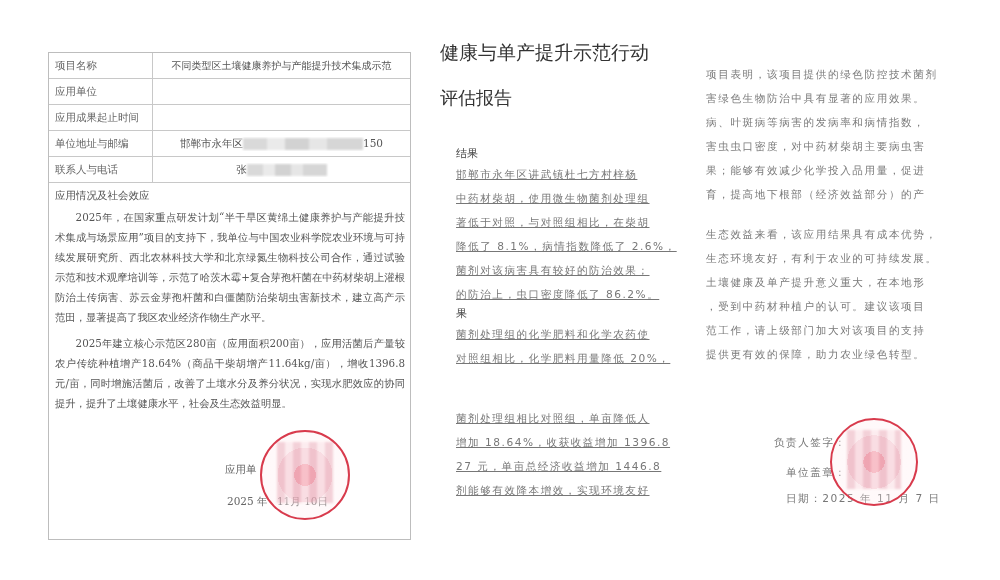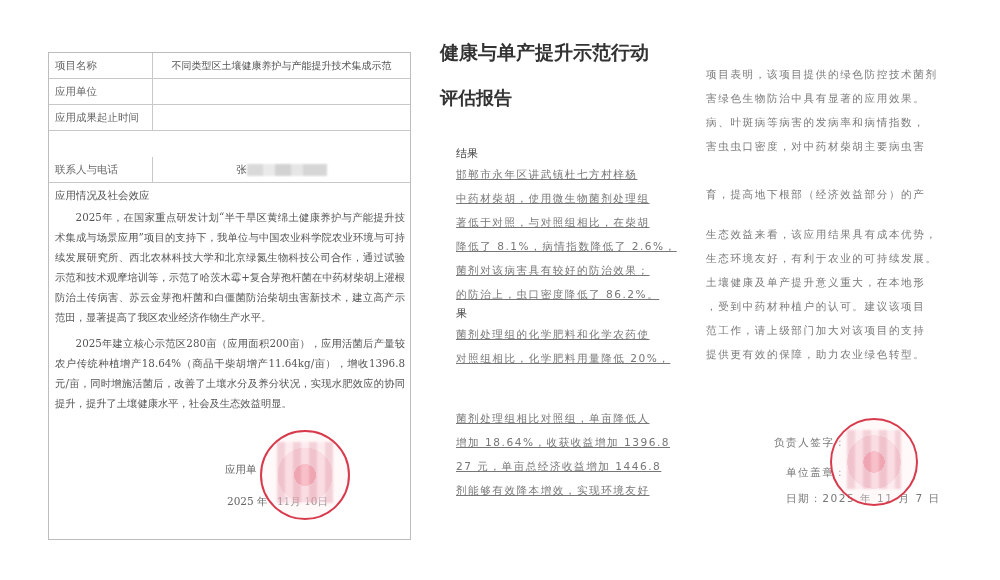--- a/index.html
+++ b/index.html
@@ -41,21 +41,21 @@
       background: radial-gradient(circle, rgba(240,100,120,0.55) 0 18%, rgba(245,190,200,0.5) 18% 45%, rgba(255,235,238,0.3) 45% 100%);
     }
     .stamp::after {
       content: ""; position: absolute; left: 18%; top: 12%; width: 64%; height: 70%;
       background: repeating-linear-gradient(90deg, rgba(230,160,175,0.45) 0 8px, rgba(250,220,226,0.45) 8px 16px);
       filter: blur(1px);
     }
     
     #report { left: 430px; top: 0; width: 240px; height: 580px; }
     #report .h1 {
-      position: absolute; left: 10px; font-family: "DejaVu Serif", serif; font-weight: bold;
+      position: absolute; left: 10px; font-family: "DejaVu Serif", serif; font-weight: normal;
       color: #333; font-size: 19px; white-space: nowrap;
     }
     #report .sub { position: absolute; left: 26px; font-size: 11px; color: #444; }
     #report .line {
       position: absolute; left: 26px; font-size: 10.6px; color: #777; letter-spacing: 1.5px; white-space: nowrap;
       font-family: "DejaVu Sans", sans-serif;
       text-decoration: underline;
     }
     
     #conclusion { left: 670px; top: 0; width: 330px; height: 580px; }
@@ -75,20 +75,27 @@
       <span class="div"></span>
       <span class="v" style="font-size:10px">不同类型区土壤健康养护与产能提升技术集成示范</span>
     </div>
     <div class="row" style="top:26px">
       <span class="k">应用单位</span>
       <span class="div"></span>
     </div>
     <div class="row" style="top:52px">
       <span class="k">应用成果起止时间</span>
       <span class="div"></span>
+    </div>
+    <div class="row" style="top:78px">
+      <span class="k">单位地址与邮编</span>
+      <span class="div"></span>
+      <span class="v">
+        <span>邯郸市永年区</span><span class="blur" style="width:120px"></span><span>150</span>
+      </span>
     </div>
     <div class="row" style="top:104px">
       <span class="k">联系人与电话</span>
       <span class="div"></span>
       <span class="v">
         <span>张</span><span class="blur" style="width:80px"></span>
       </span>
     </div>
     <div class="sec-head">应用情况及社会效应</div>
     <div class="para" style="top:154px">2025年，在国家重点研发计划“半干旱区黄绵土健康养护与产能提升技术集成与场景应用”项目的支持下，我单位与中国农业科学院农业环境与可持续发展研究所、西北农林科技大学和北京绿氮生物科技公司合作，通过试验示范和技术观摩培训等，示范了哈茨木霉+复合芽孢杆菌在中药材柴胡上灌根防治土传病害、苏云金芽孢杆菌和白僵菌防治柴胡虫害新技术，建立高产示范田，显著提高了我区农业经济作物生产水平。</div>
@@ -121,20 +128,21 @@
   <div class="line" style="top:436px">增加 18.64%，收获收益增加 1396.8</div>
   <div class="line" style="top:460px">27 元，单亩总经济收益增加 1446.8</div>
   <div class="line" style="top:484px">剂能够有效降本增效，实现环境友好</div>
 </div>
 
 <div class="page" id="conclusion">
   <div class="line" style="top:68px">项目表明，该项目提供的绿色防控技术菌剂</div>
   <div class="line" style="top:92px">害绿色生物防治中具有显著的应用效果。</div>
   <div class="line" style="top:116px">病、叶斑病等病害的发病率和病情指数，</div>
   <div class="line" style="top:140px">害虫虫口密度，对中药材柴胡主要病虫害</div>
+  <div class="line" style="top:164px">果；能够有效减少化学投入品用量，促进</div>
   <div class="line" style="top:188px">育，提高地下根部（经济效益部分）的产</div>
   <div class="line" style="top:228px">生态效益来看，该应用结果具有成本优势，</div>
   <div class="line" style="top:276px">土壤健康及单产提升意义重大，在本地形</div>
   <div class="line" style="top:252px">生态环境友好，有利于农业的可持续发展。</div>
   <div class="line" style="top:300px">，受到中药材种植户的认可。建议该项目</div>
   <div class="line" style="top:324px">范工作，请上级部门加大对该项目的支持</div>
   <div class="line" style="top:348px">提供更有效的保障，助力农业绿色转型。</div>
   <div class="sig" style="left:104px; top:436px">负责人签字：</div>
   <div class="sig" style="left:116px; top:466px">单位盖章：</div>
   <div class="sig" style="left:116px; top:492px">日期：2025 年 11 月 7 日</div>

